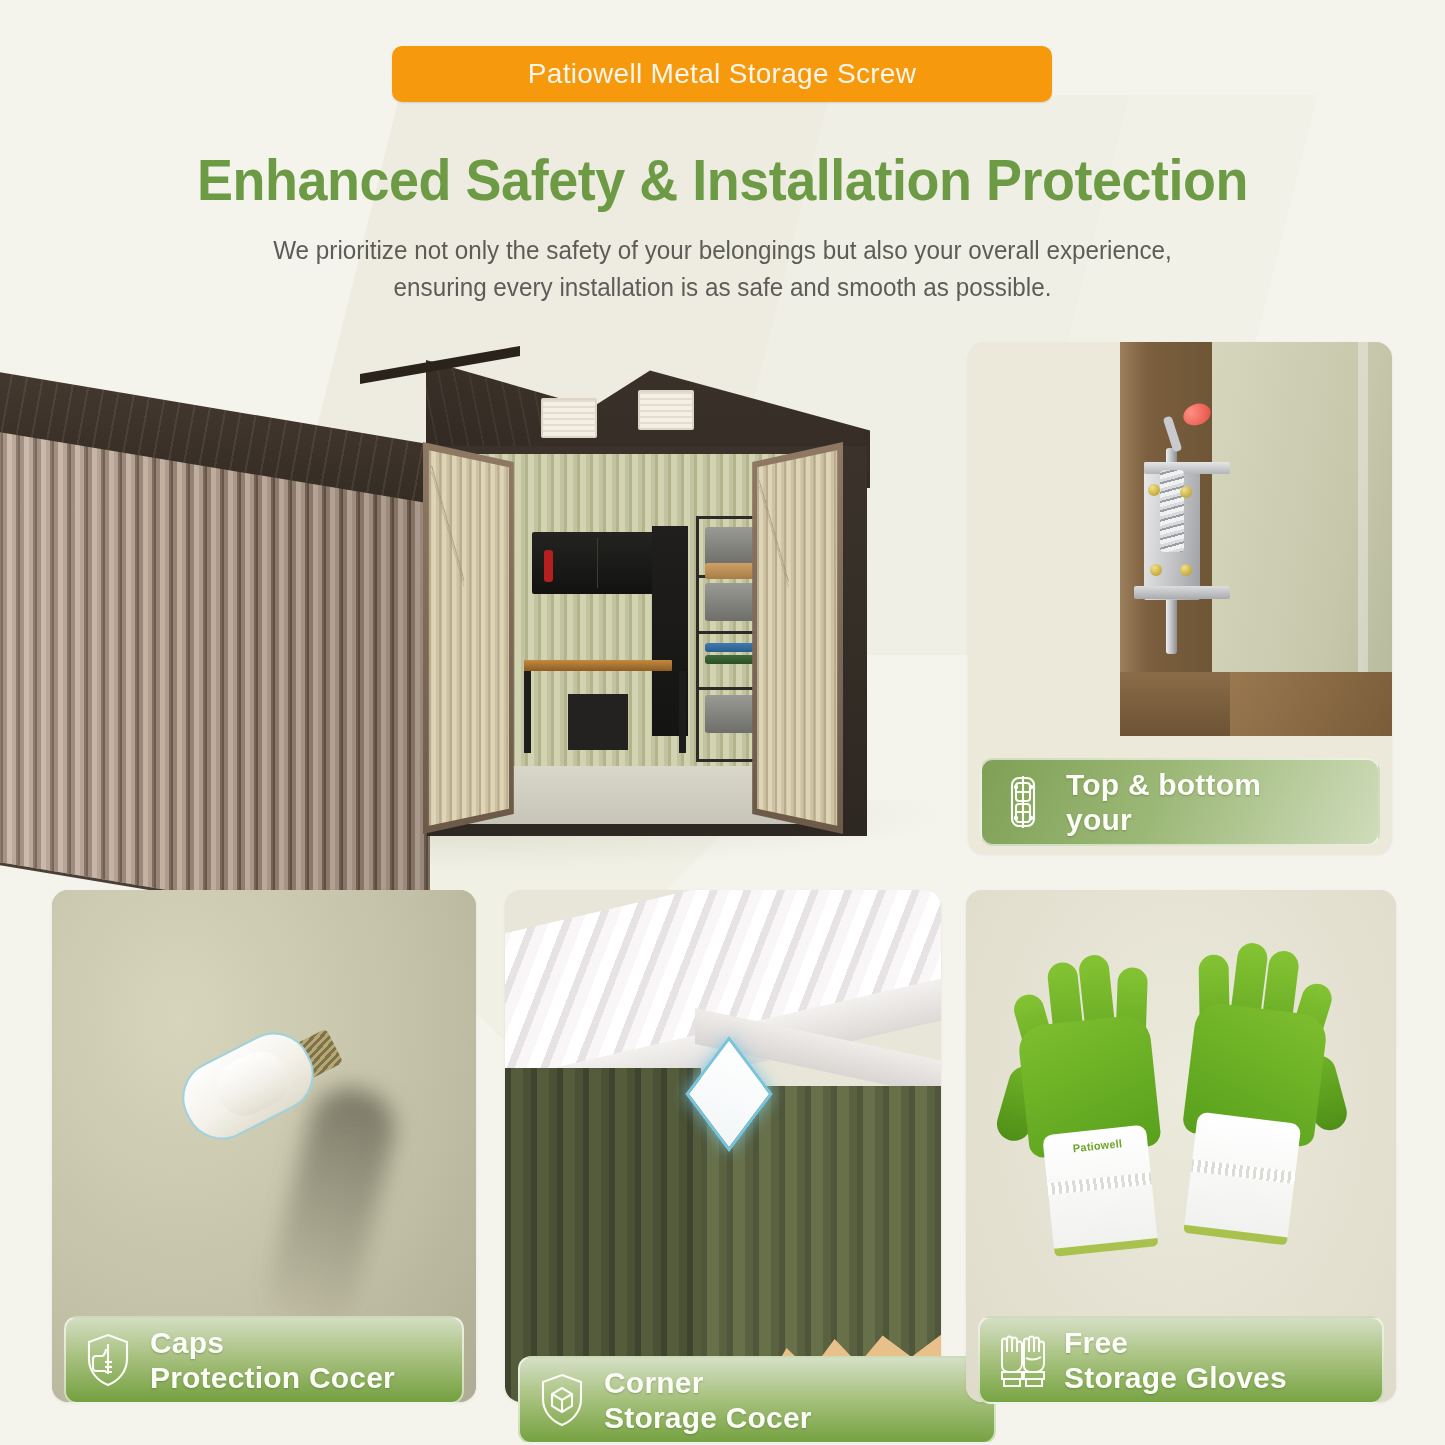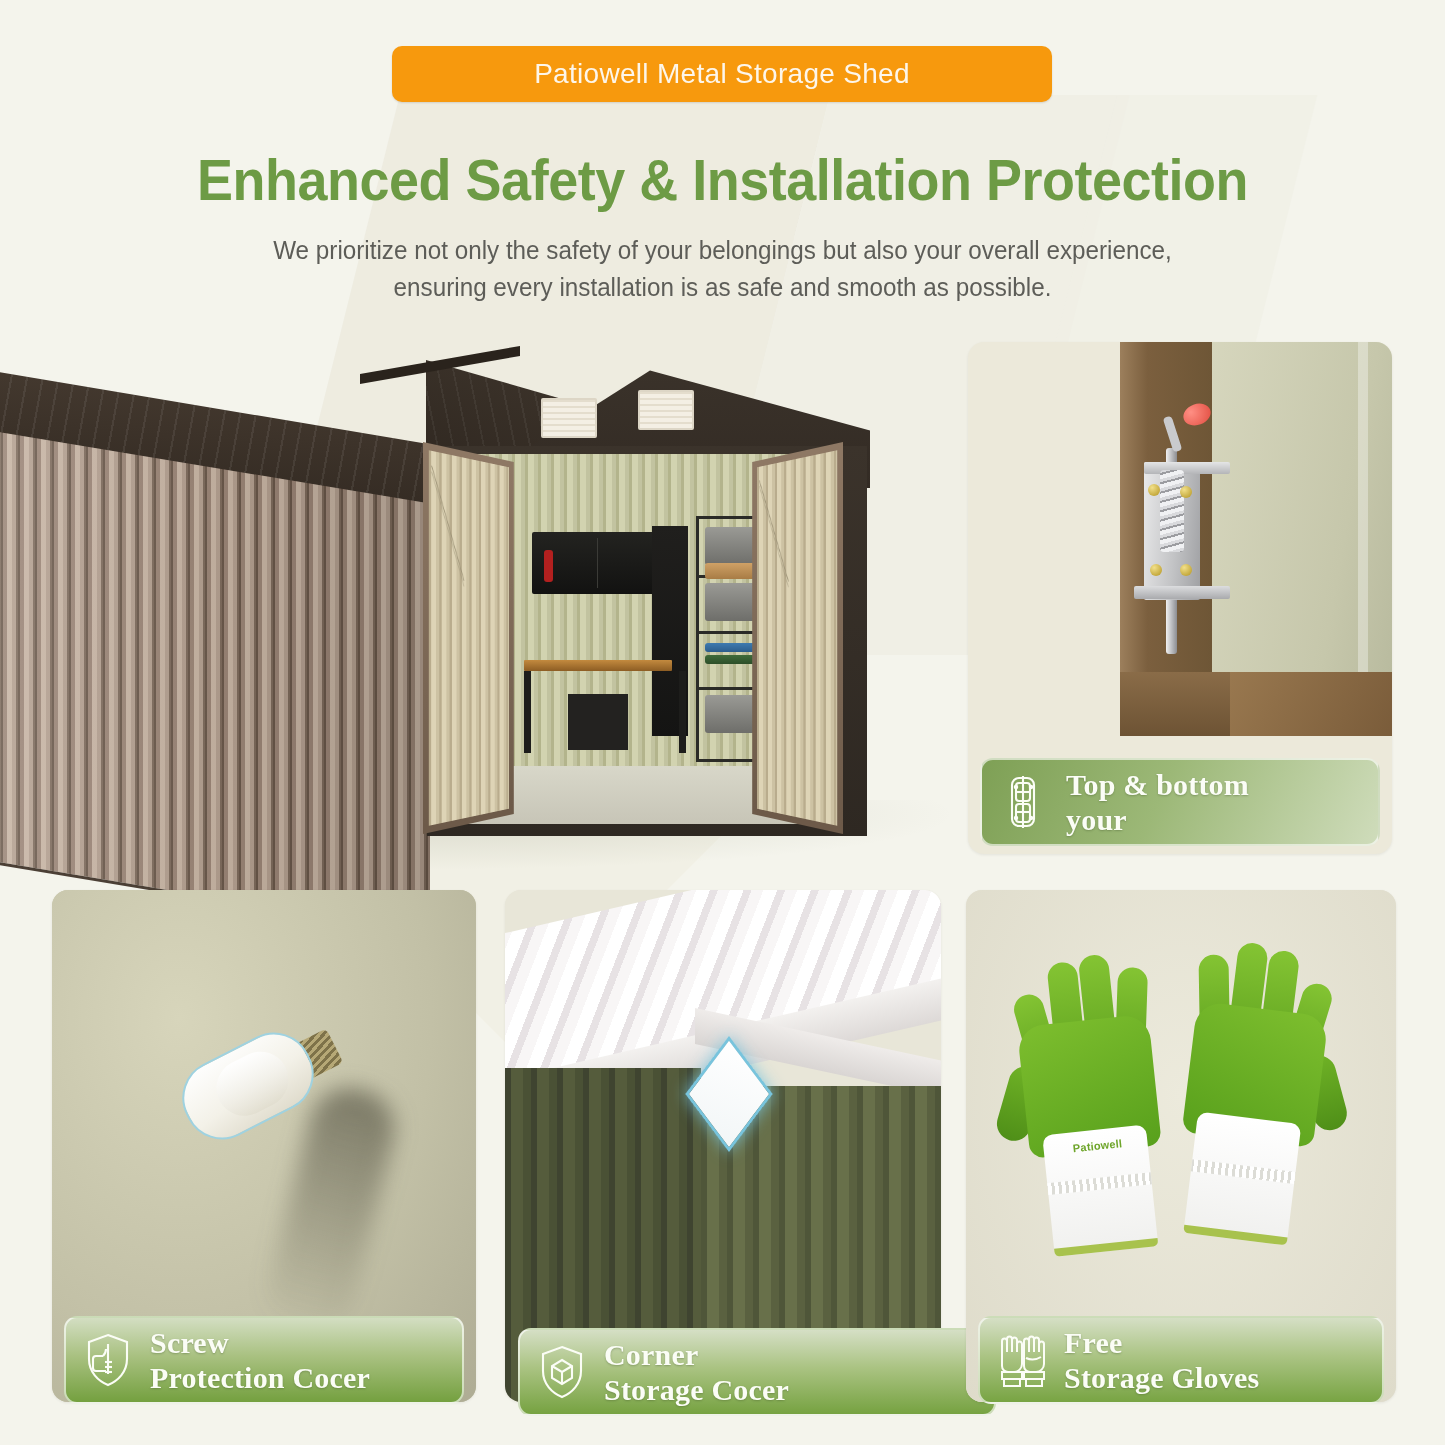--- a/index.html
+++ b/index.html
@@ -310,54 +310,53 @@
   }
 
   
   .label{
     position:absolute;border-radius:13px;
     display:flex;align-items:center;gap:16px;
     padding:0 16px;box-sizing:border-box;
     border:2px solid rgba(255,255,255,.62);
     color:#fbfdf6;font-weight:bold;line-height:1.18;
     text-shadow:0 1px 2px rgba(60,80,40,.35);
-    font-family:Liberation Serif, serif;
   }
   .label .txt{font-size:30px;letter-spacing:.2px;}
   .lab-latch{
     left:980px;top:758px;width:400px;height:88px;
     background:linear-gradient(115deg,#7ea055 0%,#9cb877 45%,#cfdcbb 100%);
   }
   .lab-screw{
     left:64px;top:1316px;width:400px;height:88px;
     background:linear-gradient(180deg,#d3dec2 0%,#a9c181 45%,#74a03f 100%);
   }
   .lab-corner{
-    left:518px;top:1328px;width:478px;height:88px;
+    left:518px;top:1356px;width:478px;height:88px;
     background:linear-gradient(180deg,#d5dfc5 0%,#aac382 45%,#76a241 100%);
   }
   .lab-gloves{
     left:978px;top:1316px;width:406px;height:88px;
     background:linear-gradient(180deg,#d5dfc5 0%,#abc484 45%,#78a443 100%);
   }
   .ico{flex:0 0 auto;width:52px;height:56px;}
   .ico svg{width:100%;height:100%;display:block;}
 </style>
 </head>
 <body>
 
 <div class="stage">
 
   <div class="wm wm-a"></div>
   <div class="wm wm-b"></div>
   <div class="wm wm-c"></div>
   <div class="wm wm-roof"></div>
 
   <div class="badge-title">
-    <span>Patiowell Metal Storage Shed</span>
+    <span>Patiowell Metal Storage Screw</span>
   </div>
   <div class="headline">Enhanced Safety &amp; Installation Protection</div>
   <div class="subhead">
     <div>We prioritize not only the safety of your belongings but also your overall experience,</div>
     <div>ensuring every installation is as safe and smooth as possible.</div>
   </div>
 
   <div class="ground-shadow"></div>
   <div class="hero">
     <div class="roof-left"></div>
@@ -454,21 +453,21 @@
         <path d="M26 3 L45 10v17c0 13-9 22-19 26C16 49 7 40 7 27V10z"></path>
         <path d="M26 12v30"></path>
         <path d="M21 24h-7a3 3 0 0 0-3 3v9a3 3 0 0 0 3 3h10"></path>
         <path d="M21 24c2-2 3-4 3-7"></path>
         <path d="M23 30h7"></path>
           <path d="M23 35h7"></path>
           <path d="M23 40h7"></path>
       </svg>
     </span>
     <span class="txt">
-      <span>Screw</span><br>
+      <span>Caps</span><br>
       <span>Protection Cocer</span>
     </span>
   </div>
 
   <div class="panel p-corner">
     <div class="sky"></div>
     <div class="roof-top"></div>
     <div class="roof-edge"></div>
     <div class="roof-edge2"></div>
     <div class="wall-l"></div>

